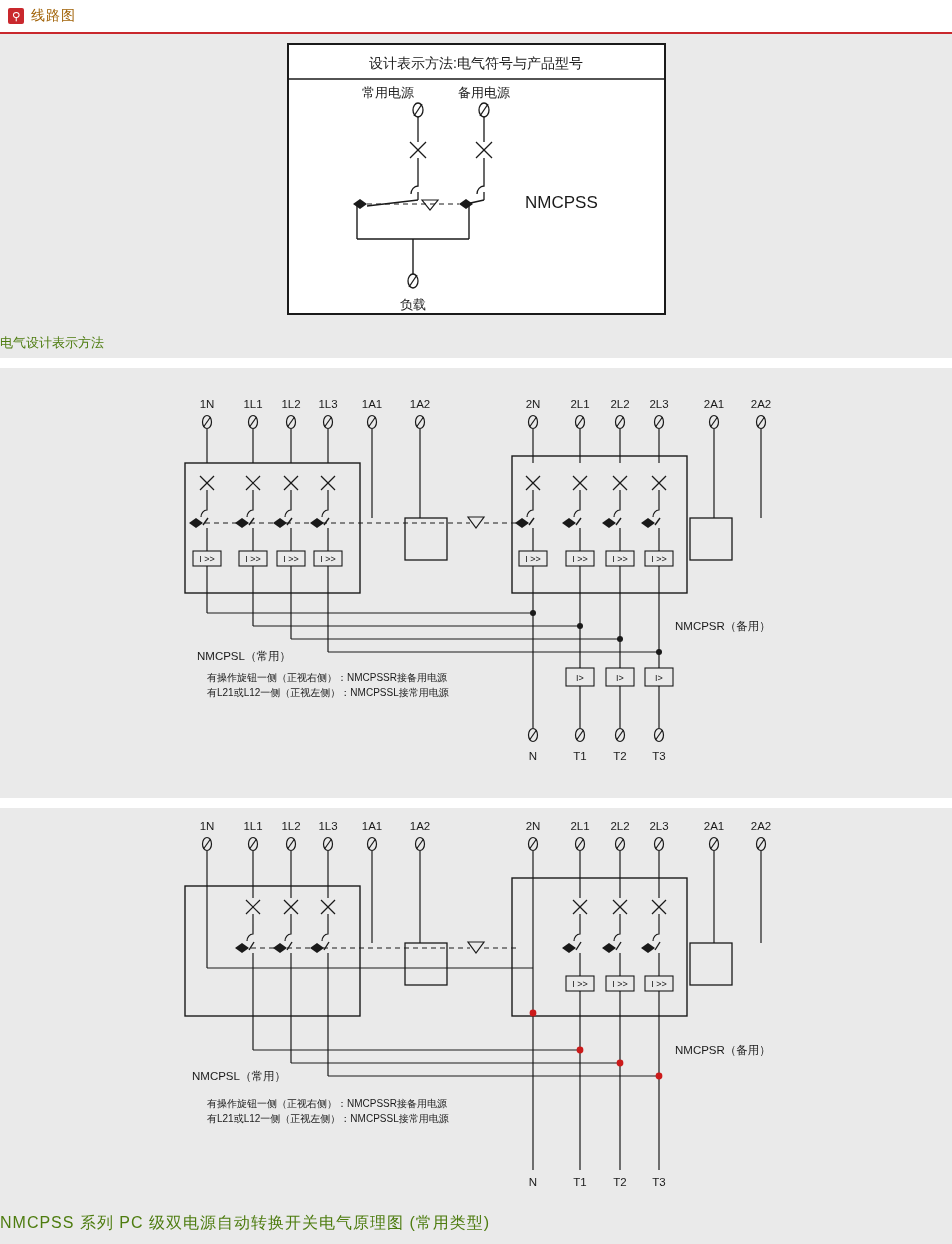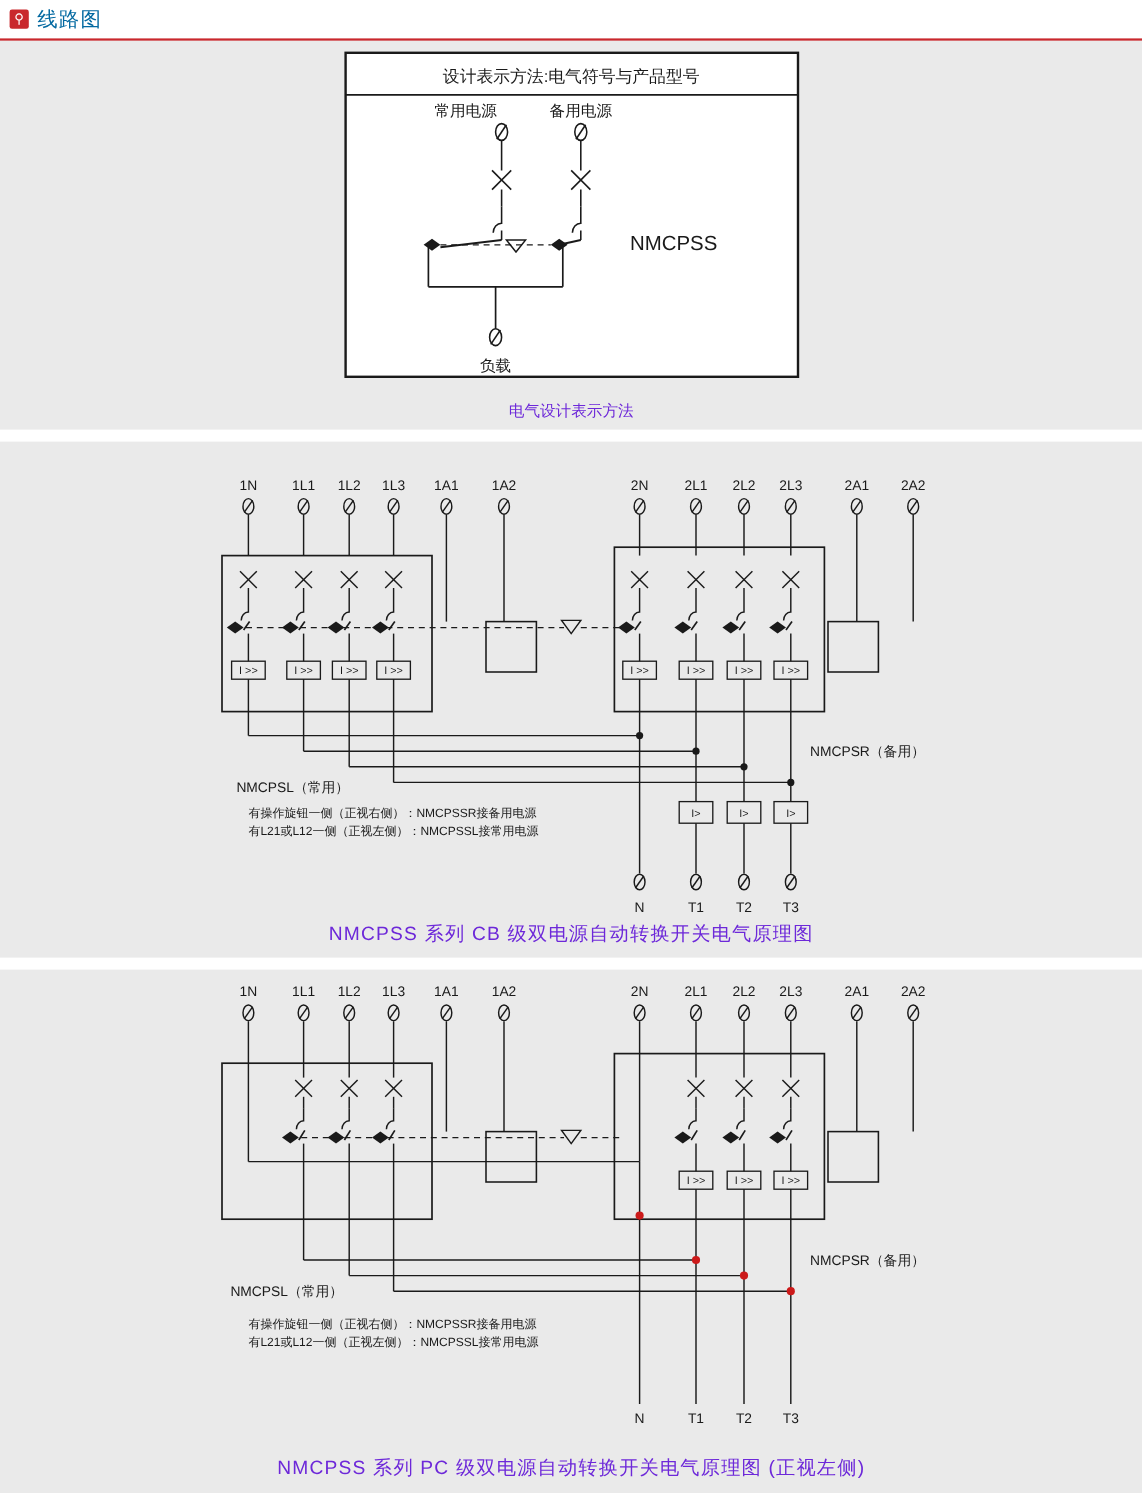--- a/index.html
+++ b/index.html
@@ -25,41 +25,40 @@
     background:#c9282d;
     color:#fff;
     font-size:11px;
     line-height:16px;
     text-align:center;
     border-radius:2px;
     margin-right:7px;
     position:relative;
   }
   .header .title{
-    font-size:17px;
-    color:#0369a1;
+    font-size:14px;
+    color:#a16207;
     letter-spacing:1px;
   }
 
   
   .panel{
     background:#eaeaea;
     position:relative;
     margin-bottom:10px;
   }
   .panel.p1{height:324px;}
   .panel.p2{height:430px;}
   .panel.p3{height:440px;}
 
   .caption{
     position:absolute;
     width:100%;
-    text-align:center;
     font-size:13px;
-    color:#6d28d9;
+    color:#4d7c0f;
   }
   .caption.big{
     font-size:16px;
     letter-spacing:1px;
   }
 
   svg{display:block;}
   .diagram-wrap{position:absolute;left:0;top:0;}
 
   text{font-family:"Liberation Sans","DejaVu Sans",sans-serif;fill:#1a1a1a;}
@@ -378,21 +377,20 @@
           <text x="659" y="392">T3</text>
         </g>
 
         <text x="675" y="262" font-size="11.5">NMCPSR（备用）</text>
         <text x="197" y="292" font-size="11.5">NMCPSL（常用）</text>
 
         <text x="207" y="313" font-size="10">有操作旋钮一侧（正视右侧）：NMCPSSR接备用电源</text>
         <text x="207" y="328" font-size="10">有L21或L12一侧（正视左侧）：NMCPSSL接常用电源</text>
       </svg>
     </div>
-    <div class="caption big" style="top:400px;">NMCPSS 系列 CB 级双电源自动转换开关电气原理图</div>
   </div>
 
   <div class="panel p3">
     <div class="diagram-wrap">
       <svg width="952" height="405" viewBox="0 0 952 405">
 
         <g font-size="11.5" text-anchor="middle">
           <text x="207" y="22">1N</text>
           <text x="253" y="22">1L1</text>
           <text x="291" y="22">1L2</text>
@@ -561,16 +559,16 @@
           <text x="659" y="378">T3</text>
         </g>
 
         <text x="675" y="246" font-size="11.5">NMCPSR（备用）</text>
         <text x="192" y="272" font-size="11.5">NMCPSL（常用）</text>
 
         <text x="207" y="299" font-size="10">有操作旋钮一侧（正视右侧）：NMCPSSR接备用电源</text>
         <text x="207" y="314" font-size="10">有L21或L12一侧（正视左侧）：NMCPSSL接常用电源</text>
       </svg>
     </div>
-    <div class="caption big" style="top:405px;">NMCPSS 系列 PC 级双电源自动转换开关电气原理图 (正视左侧)</div>
+    <div class="caption big" style="top:405px;">NMCPSS 系列 PC 级双电源自动转换开关电气原理图 (常用类型)</div>
   </div>
 
 </div>
 
 </body></html>

